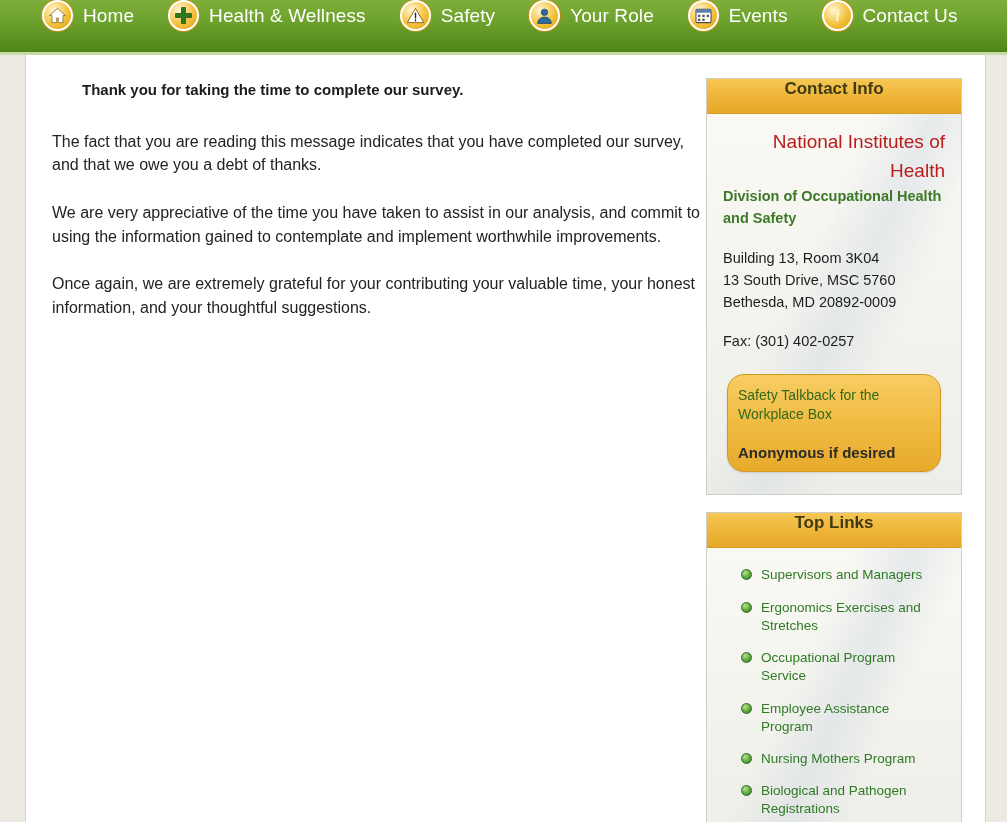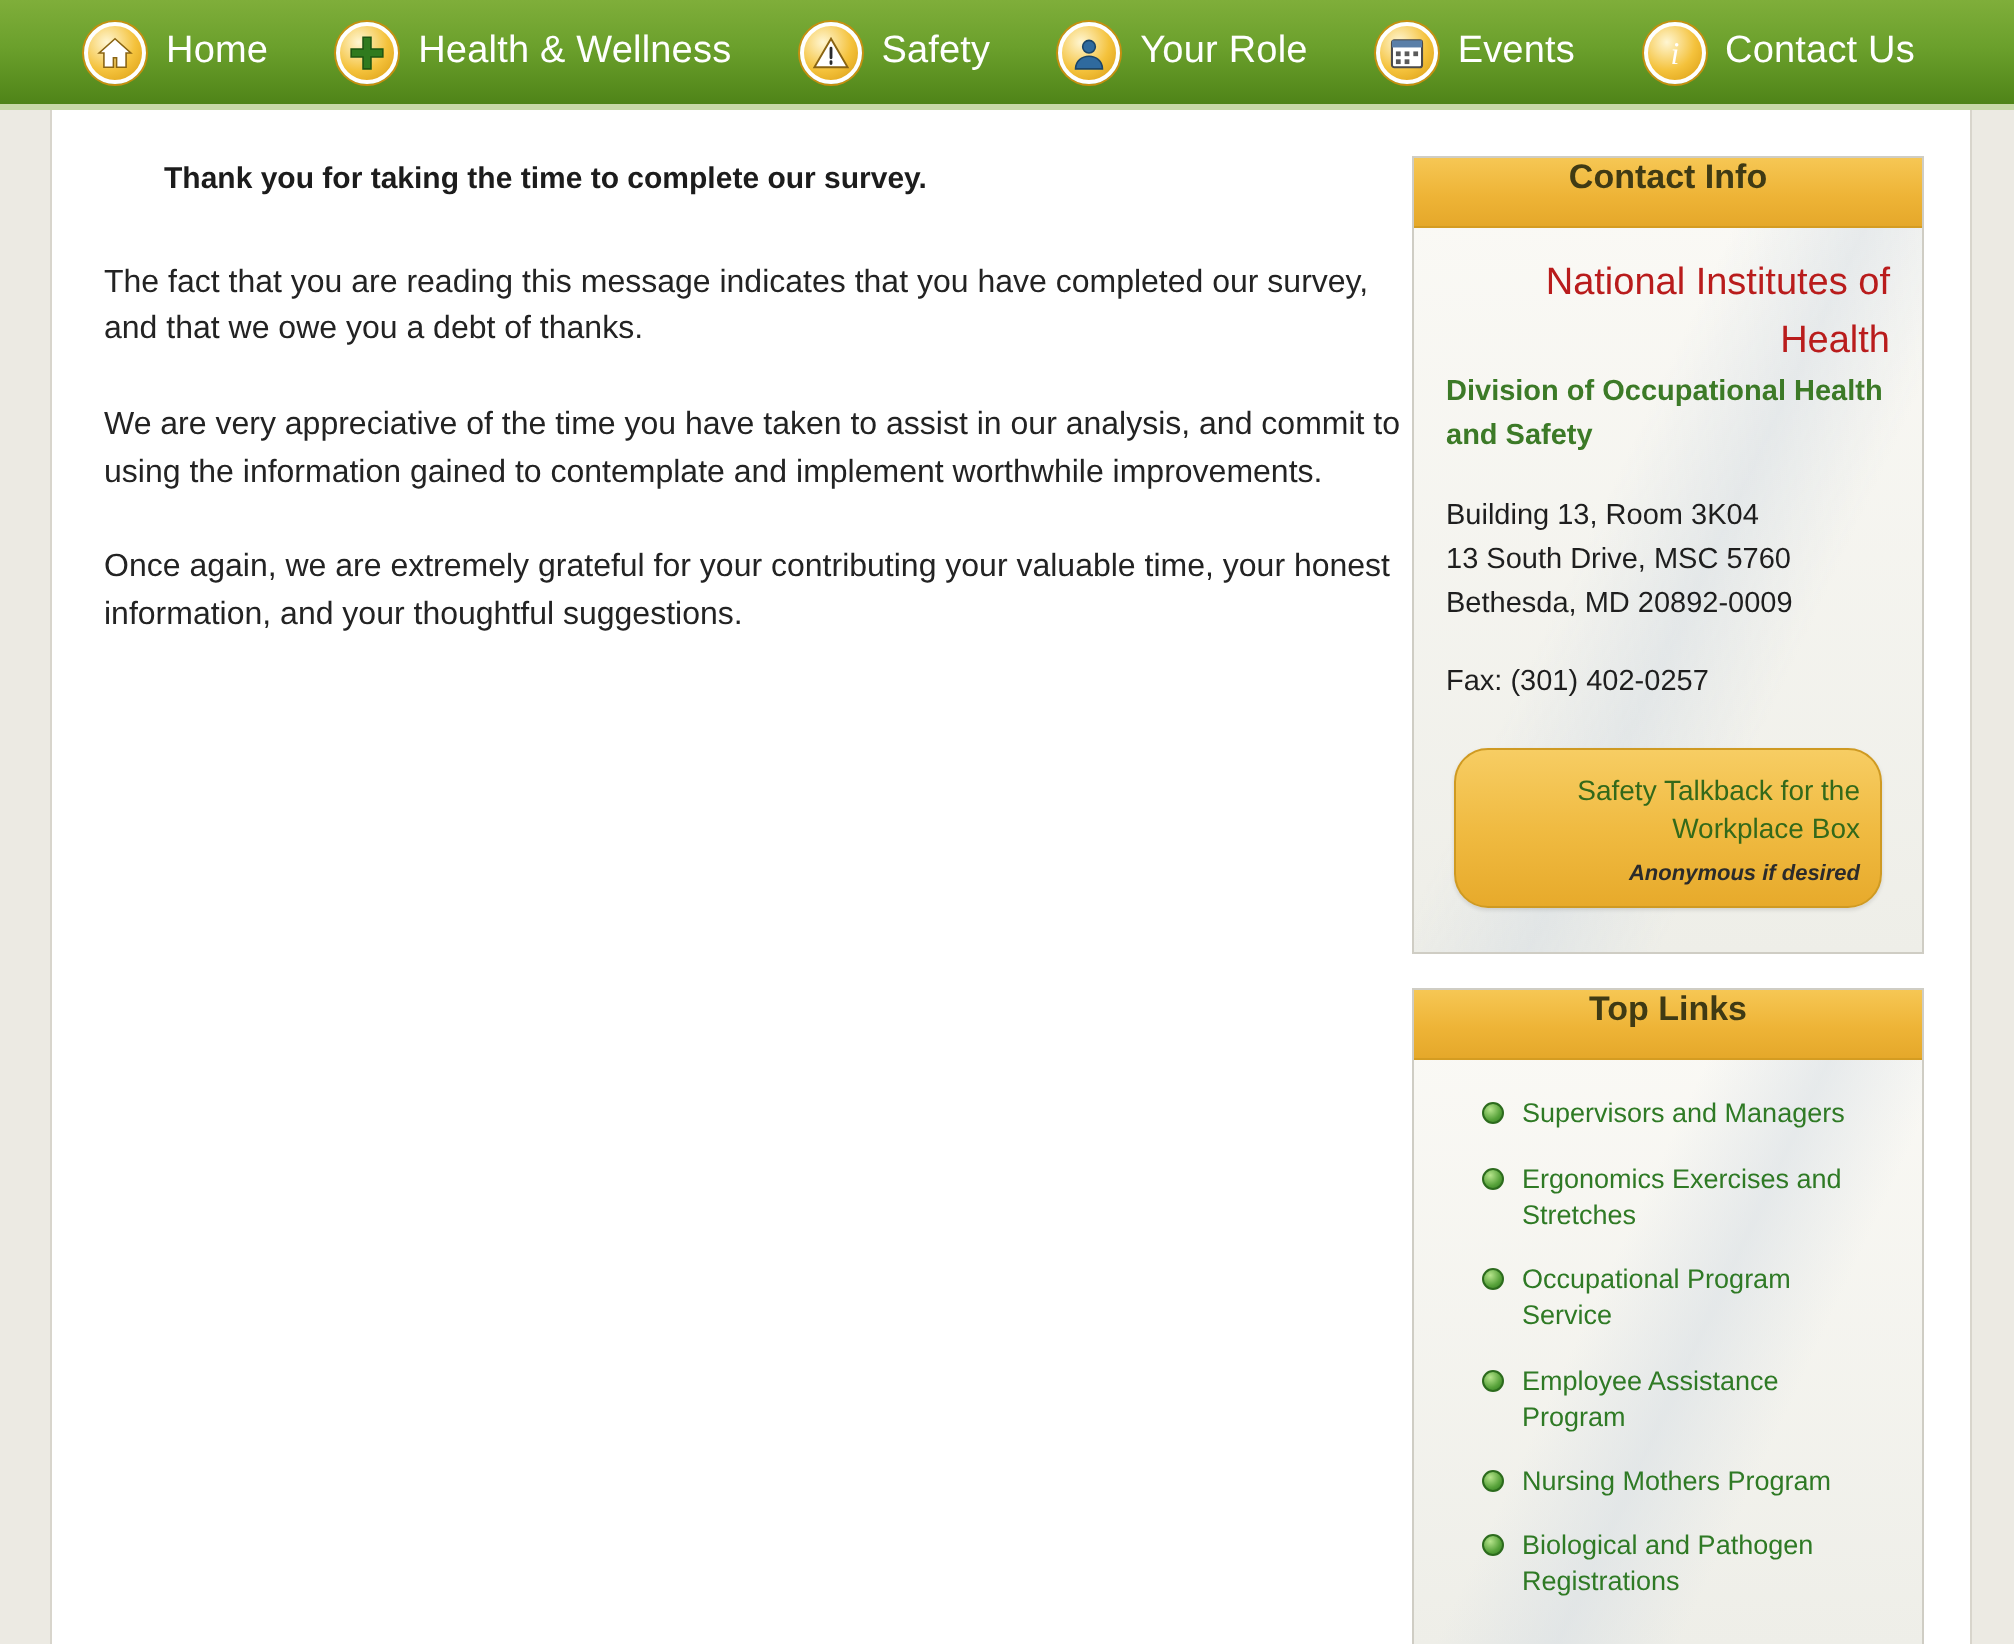--- a/index.html
+++ b/index.html
@@ -44,21 +44,21 @@
   
   .navbar {
     position: absolute;
     left: 0; top: 0;
     width: 1007px;
     height: 55px;
     background: linear-gradient(to bottom, #7fae3a 0%, #6ba02c 45%, #4f8418 100%);
     border-bottom: 3px solid #c8d9a8;
     box-sizing: border-box;
     display: flex;
-    align-items: center;
+    align-items: flex-start;
     padding-left: 42px;
   }
   .nav-item {
     display: flex;
     align-items: center;
     margin-right: 34px;
     cursor: pointer;
     white-space: nowrap;
   }
   .nav-label {
@@ -183,36 +183,35 @@
     line-height: 1.52;
     margin-top: 17px;
   }
 
   .talkback {
     margin: 22px 4px 4px 4px;
     background: linear-gradient(to bottom, #f7cd63 0%, #f0bb42 50%, #e7aa2b 100%);
     border: 1px solid #cf9a22;
     border-radius: 17px;
     padding: 11px 10px 10px 10px;
-    text-align: right;
+    text-align: left;
     cursor: pointer;
     box-shadow: 0 1px 2px rgba(0,0,0,.12);
   }
   .talkback .tb-title {
     font-size: 14px;
     color: #33691a;
     font-weight: normal;
     line-height: 1.35;
   }
   .talkback .tb-sub {
-    font-size: 11px;
+    font-size: 15px;
     color: #2b2b2b;
-    font-style: italic;
     font-weight: bold;
-    margin-top: 8px;
+    margin-top: 21px;
   }
 
   .links-list {
     list-style: none;
     margin: 4px 0 0 0;
     padding: 0 4px 0 18px;
   }
   .links-list li {
     position: relative;
     font-size: 13.5px;

